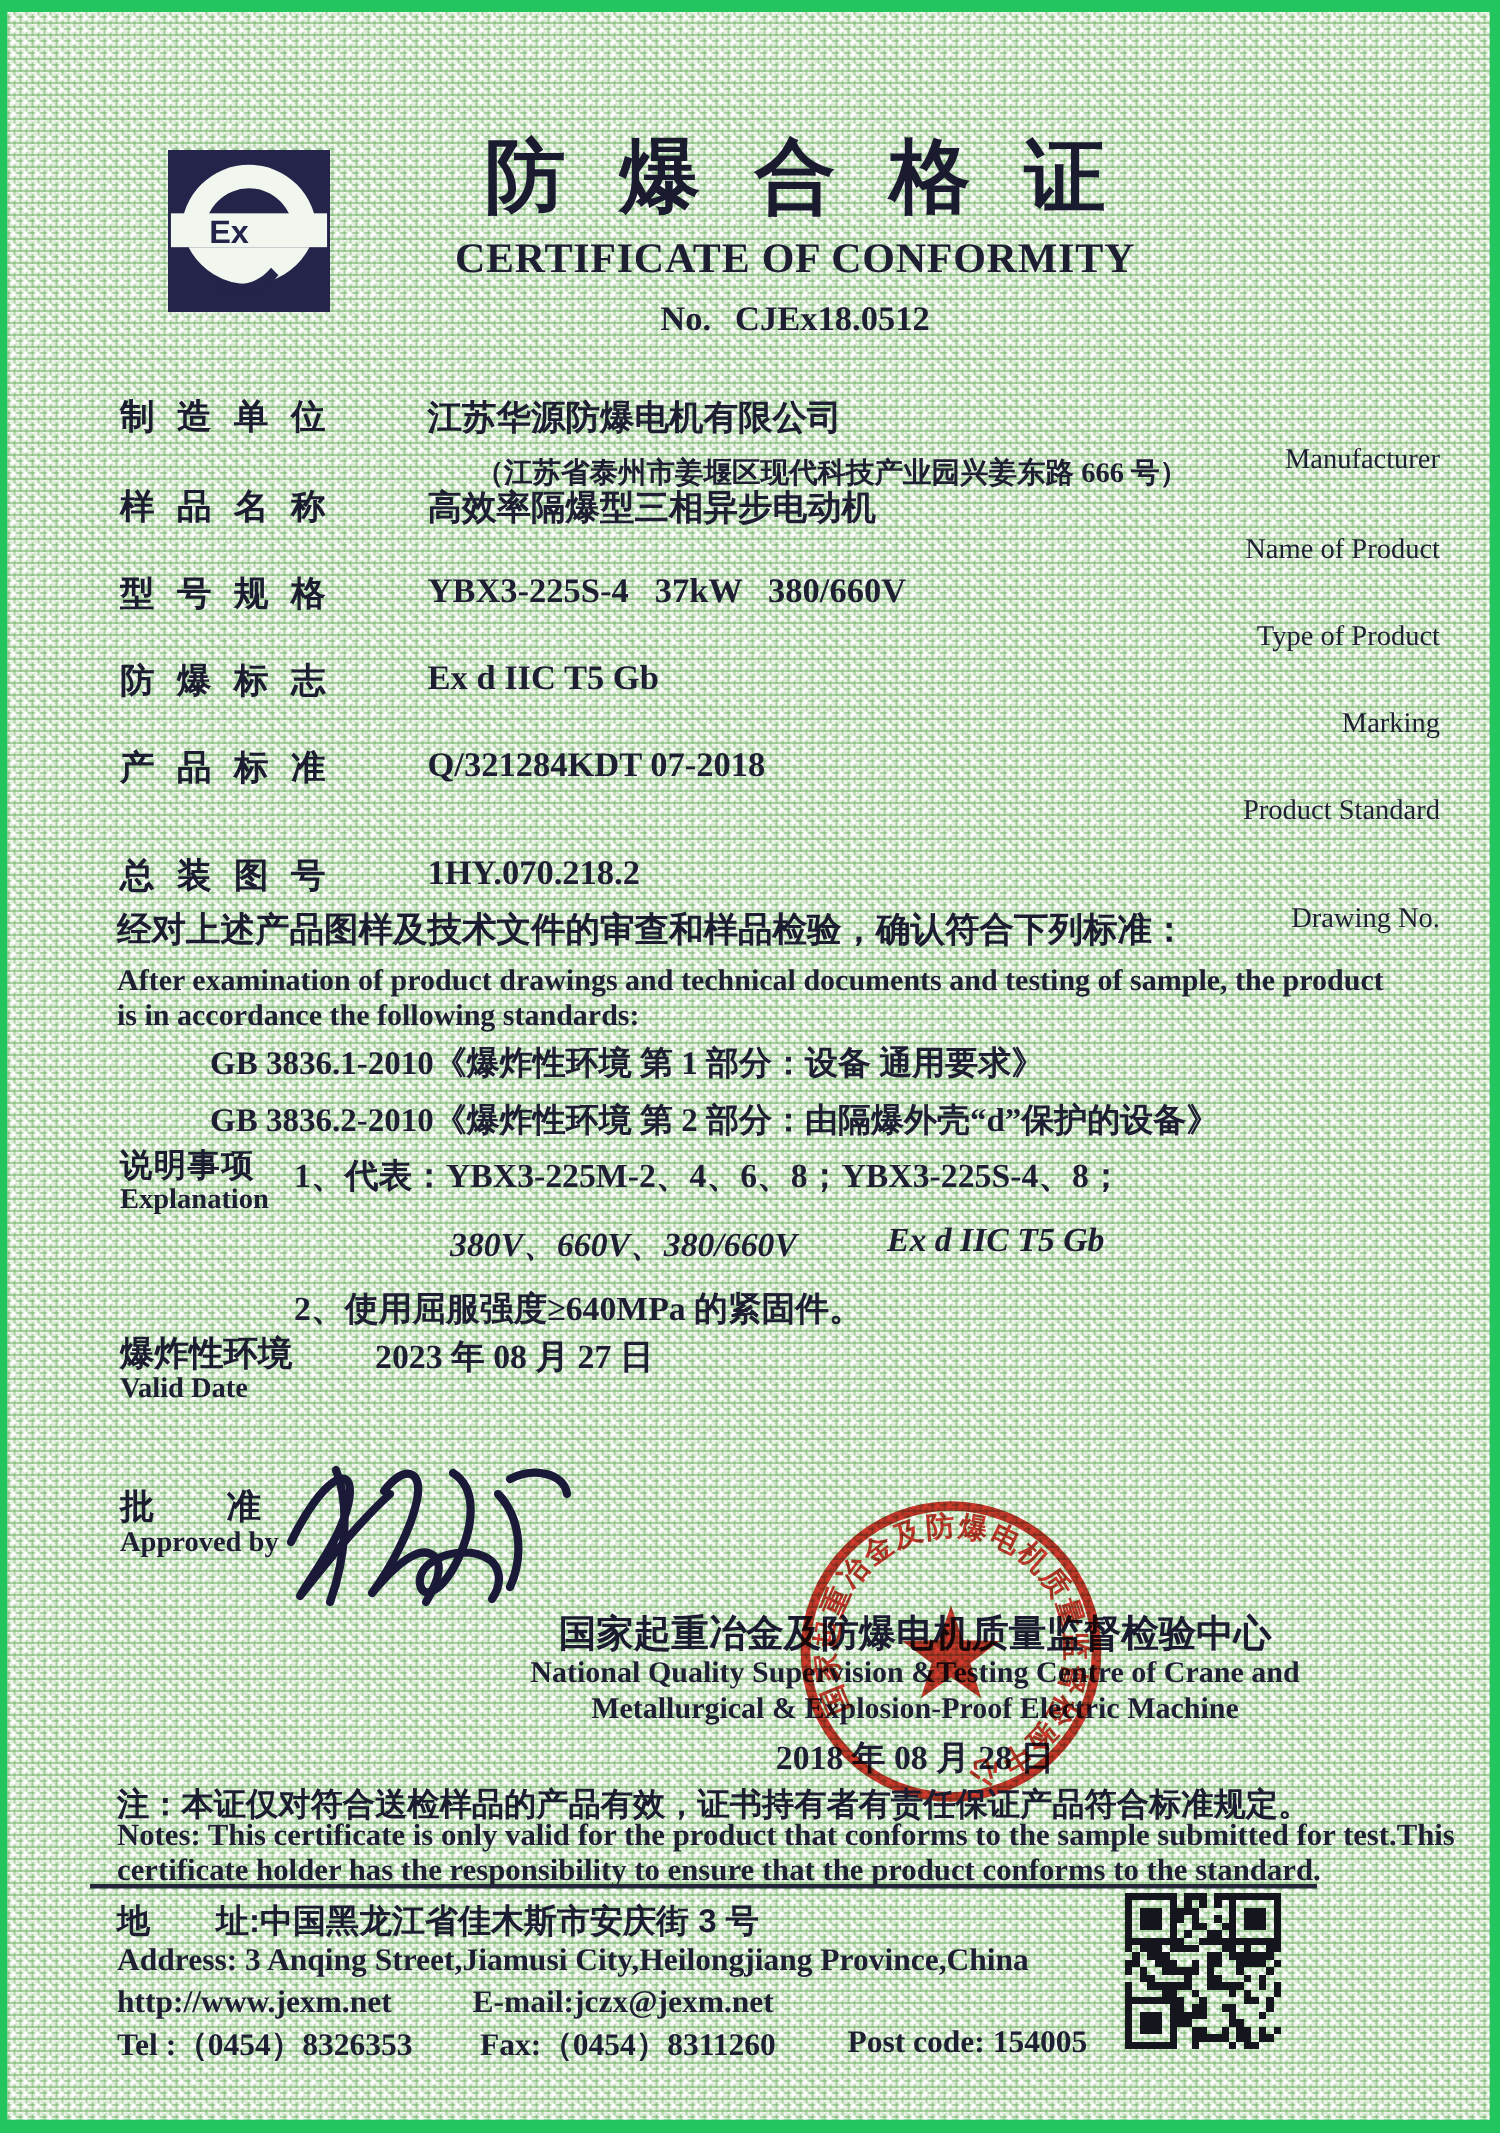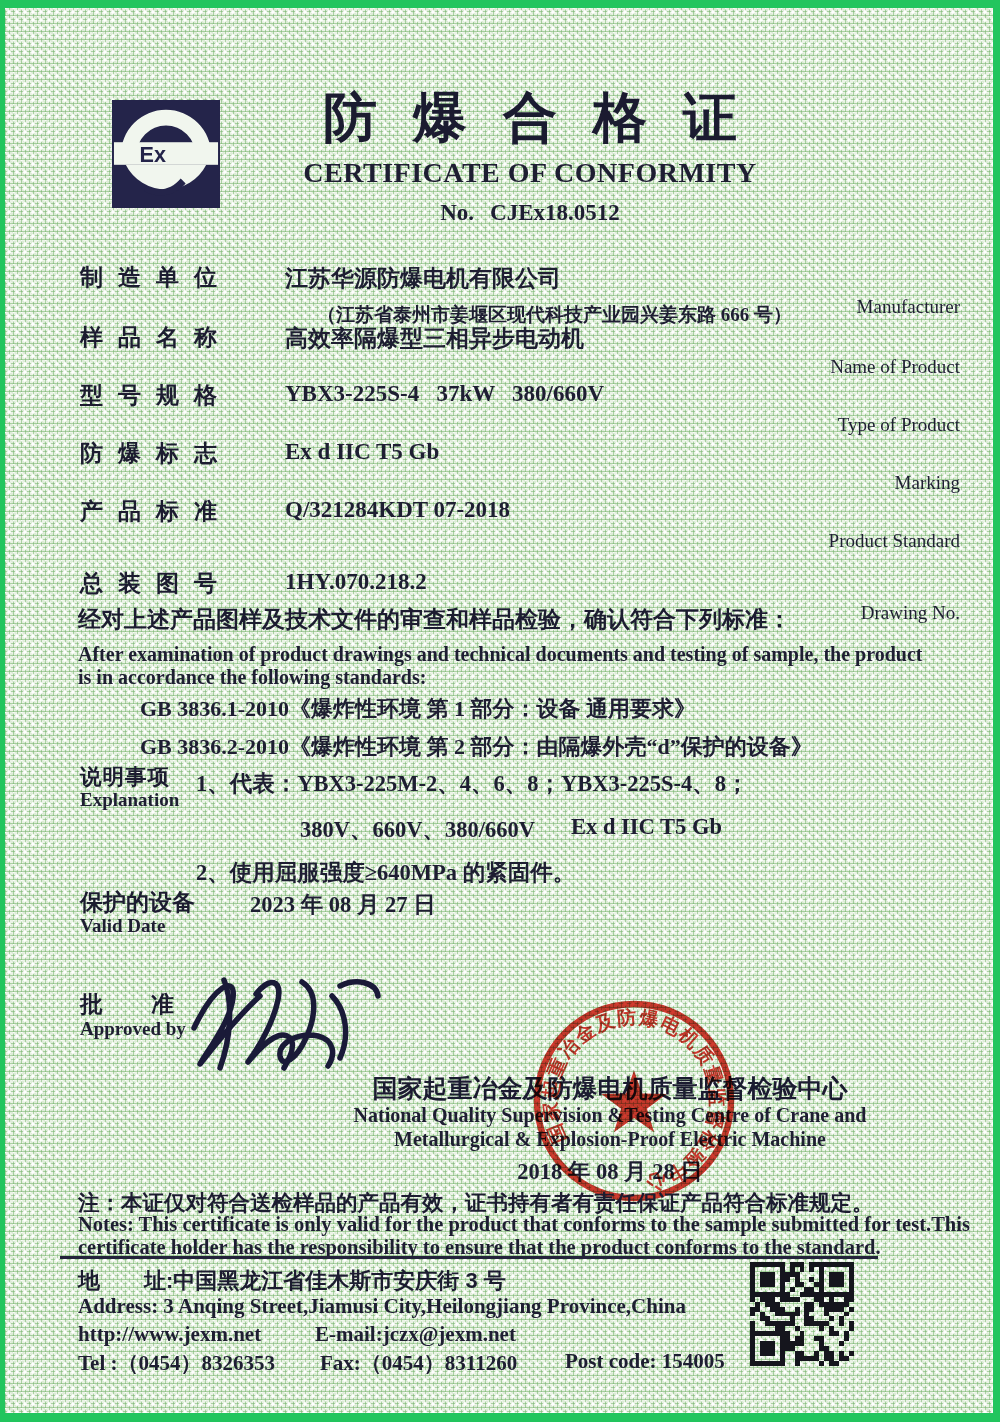--- a/index.html
+++ b/index.html
@@ -34,21 +34,21 @@
 
   .stmt-cn{left:78px;top:604px;width:880px;font-size:23px;font-weight:bold;color:#1c1c30;}
   .stmt-en1{left:78px;top:643px;width:880px;font-size:20px;font-weight:600;}
   .stmt-en2{left:78px;top:666px;width:880px;font-size:20px;font-weight:600;}
   .std1{left:140px;top:694px;font-size:22px;font-weight:700;text-align:right;}
   .std2{left:140px;top:732px;font-size:22px;font-weight:600;}
 
   .expl-cn{left:80px;top:762px;font-size:21.5px;font-weight:bold;letter-spacing:1px;color:#1c1c30;}
   .expl-en{left:80px;top:789px;font-size:19px;font-weight:700;text-align:right;}
   .expl-i1{left:196px;top:768px;font-size:22.5px;font-weight:600;}
-  .expl-i1b{left:300px;top:814px;font-size:22.5px;font-weight:600;display:flex;gap:36px;}
+  .expl-i1b{left:300px;top:814px;font-size:22.5px;font-weight:600;display:flex;gap:60px;font-style:italic;}
   .expl-i2{left:196px;top:857px;font-size:22.5px;font-weight:600;}
 
   .valid-cn{left:80px;top:887px;font-size:23px;font-weight:bold;color:#1c1c30;}
   .valid-en{left:80px;top:915px;font-size:19px;font-weight:600;}
   .valid-val{left:250px;top:889px;font-size:22.5px;font-weight:600;}
 
   .appr-cn{left:80px;top:989px;font-size:23px;font-weight:bold;letter-spacing:48px;color:#1c1c30;}
   .appr-en{left:80px;top:1018px;font-size:19px;font-weight:600;}
   .sig-svg{position:absolute;left:180px;top:952px;width:212px;height:138px;}
   .iss-cn{position:absolute;left:350px;top:1072px;width:520px;text-align:center;
@@ -147,21 +147,21 @@
 
   <div class="abs expl-cn sans">说明事项</div>
   <div class="abs expl-en">Explanation</div>
   <div class="abs expl-i1 ws-pre">1、代表：YBX3-225M-2、4、6、8；YBX3-225S-4、8；</div>
   <div class="abs expl-i1b">
     <span>380V、660V、380/660V</span>
     <span>Ex d IIC T5 Gb</span>
   </div>
   <div class="abs expl-i2 ws-pre">2、使用屈服强度≥640MPa 的紧固件。</div>
 
-  <div class="abs valid-cn sans">保护的设备</div>
+  <div class="abs valid-cn sans">爆炸性环境</div>
   <div class="abs valid-en">Valid Date</div>
   <div class="abs valid-val ws-pre">2023 年 08 月 27 日</div>
 
   <div class="abs appr-cn sans">批准</div>
   <div class="abs appr-en">Approved by</div>
   <svg class="sig-svg" viewBox="0 0 212 138">
     <g fill="none" stroke="#1a1a38" stroke-width="5.5" stroke-linecap="round" stroke-linejoin="round">
       <path d="M14,76 C34,34 56,22 53,46 C50,70 28,98 20,112 C42,84 62,60 80,44"></path>
       <path d="M44,28 C53,50 51,86 40,116"></path>
       <path d="M76,42 C90,24 102,28 98,48 C94,68 80,94 68,110 C88,86 102,78 110,86 C116,93 110,106 104,116"></path>

